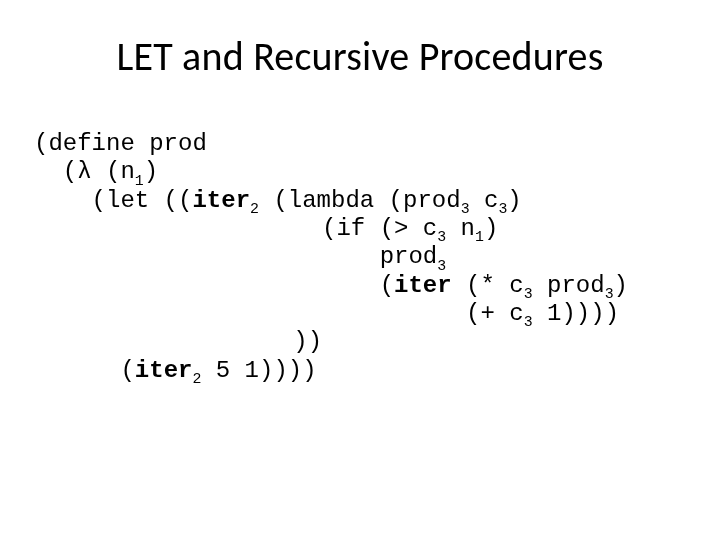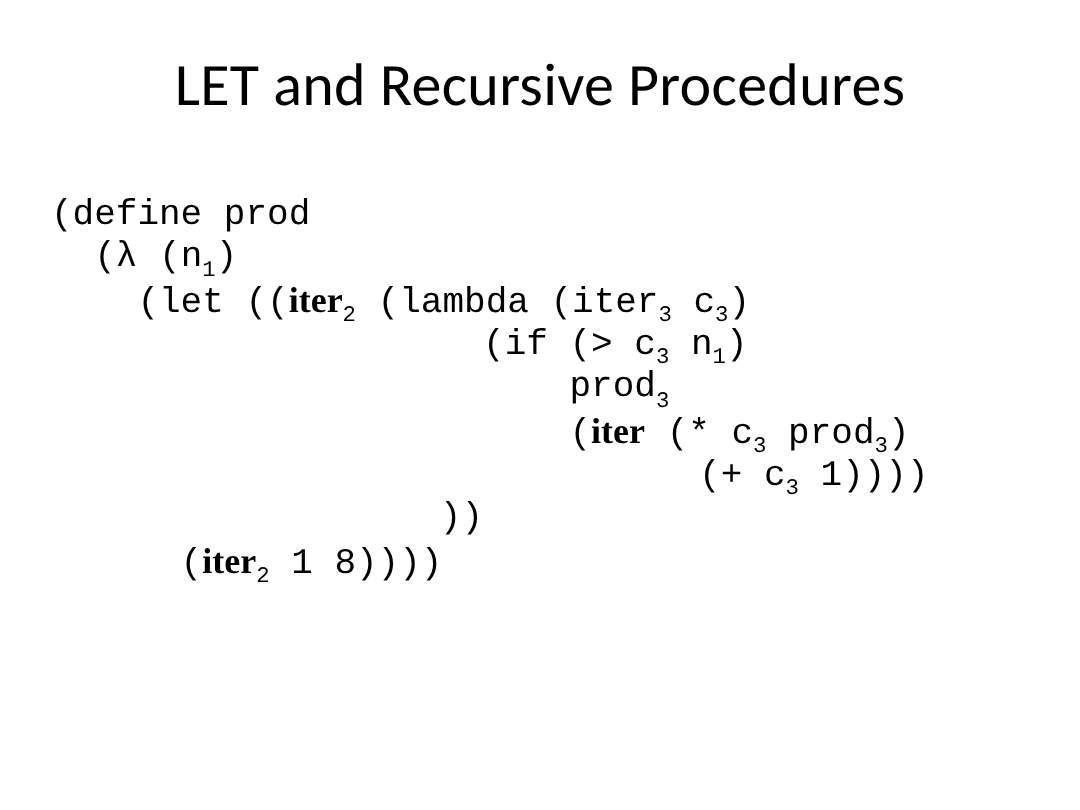--- a/index.html
+++ b/index.html
@@ -35,38 +35,37 @@
     top: 130px;
     left: 34px;
     font-family: "Courier New", Courier, monospace;
     font-size: 24px;
     line-height: 1.18;
     white-space: pre;
     color: #000;
   }
   .code b {
     font-weight: bold;
-    font-family: Liberation Serif, serif;
   }
   .code sub {
     font-size: 0.62em;
     vertical-align: sub;
     line-height: 0;
     position: relative;
     top: 0.05em;
   }
 </style>
 </head>
 <body>
 
 <div class="slide">
   <div class="title">LET and Recursive Procedures</div>
 
   <div class="code"><span>(define prod</span>
 <span>  (</span><span>λ</span><span> (n</span><sub>1</sub><span>)</span>
-<span>    (let ((</span><b>iter</b><sub>2</sub><span> (lambda (iter</span><sub>3</sub><span> c</span><sub>3</sub><span>)</span>
+<span>    (let ((</span><b>iter</b><sub>2</sub><span> (lambda (prod</span><sub>3</sub><span> c</span><sub>3</sub><span>)</span>
 <span>                    (if (&gt; c</span><sub>3</sub><span> n</span><sub>1</sub><span>)</span>
 <span>                        prod</span><sub>3</sub>
 <span>                        (</span><b>iter</b><span> (* c</span><sub>3</sub><span> prod</span><sub>3</sub><span>)</span>
 <span>                              (+ c</span><sub>3</sub><span> 1))))</span>
 <span>                  ))</span>
-<span>      (</span><b>iter</b><sub>2</sub><span> 1 8))))</span></div>
+<span>      (</span><b>iter</b><sub>2</sub><span> 5 1))))</span></div>
 </div>
 
 </body></html>

